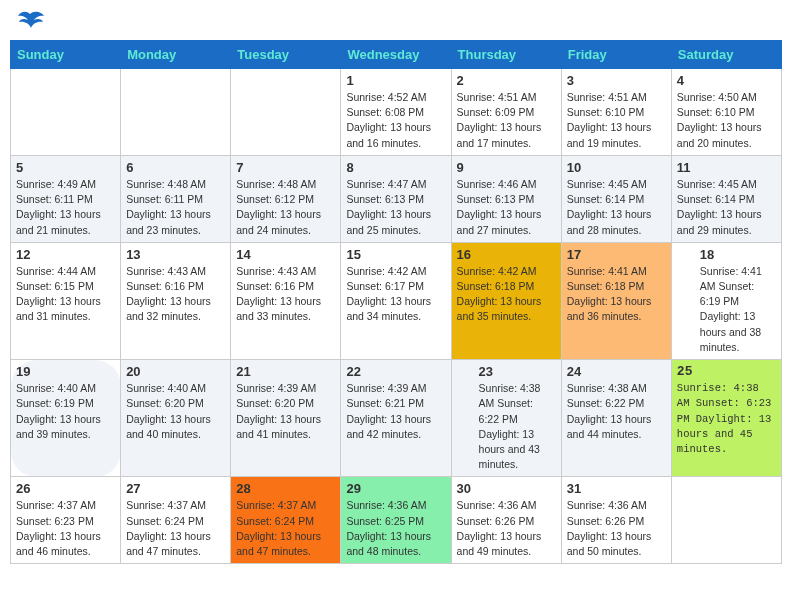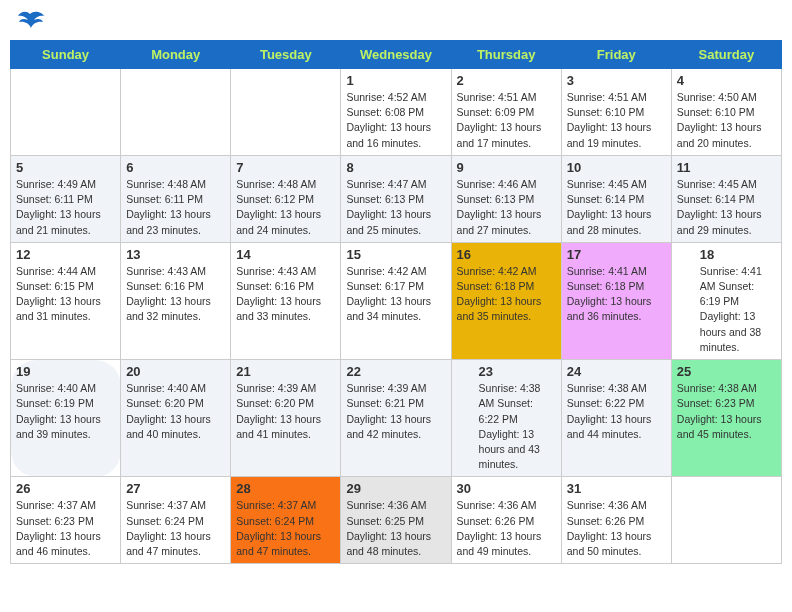--- a/index.html
+++ b/index.html
@@ -48,24 +48,24 @@
       font-size: 16px;
       color: #555;
     }
     .calendar {
       width: 100%;
       border-collapse: collapse;
       border: 1px solid #ccc;
     }
     .calendar th {
       background-color: #1a6cc4;
-      color: #bef264;
+      color: #5eead4;
       font-size: 13px;
       font-weight: bold;
-      text-align: center;
+      text-align: left;
       padding: 6px 6px;
       border: 1px solid #1a6cc4;
     }
     .calendar td {
       border: 1px solid #ccc;
       vertical-align: top;
       padding: 4px 5px;
       font-size: 10.5px;
       color: #333;
       background: #fff;
@@ -223,21 +223,21 @@
           <div class="day-info">Sunrise: 4:42 AM
 Sunset: 6:17 PM
 Daylight: 13 hours and 34 minutes.</div>
         </td>
         <td style="background: #eab308;">
           <span class="day-number">16</span>
           <div class="day-info">Sunrise: 4:42 AM
 Sunset: 6:18 PM
 Daylight: 13 hours and 35 minutes.</div>
         </td>
-        <td style="background: #f0abfc;">
+        <td style="background: #fdba74;">
           <span class="day-number">17</span>
           <div class="day-info">Sunrise: 4:41 AM
 Sunset: 6:18 PM
 Daylight: 13 hours and 36 minutes.</div>
         </td>
         <td style="background: rgb(255, 255, 255); padding-left: 28px;">
           <span class="day-number">18</span>
           <div class="day-info">Sunrise: 4:41 AM
 Sunset: 6:19 PM
 Daylight: 13 hours and 38 minutes.</div>
@@ -273,21 +273,21 @@
           <div class="day-info">Sunrise: 4:38 AM
 Sunset: 6:22 PM
 Daylight: 13 hours and 43 minutes.</div>
         </td>
         <td style="background: rgb(240, 244, 248);">
           <span class="day-number">24</span>
           <div class="day-info">Sunrise: 4:38 AM
 Sunset: 6:22 PM
 Daylight: 13 hours and 44 minutes.</div>
         </td>
-        <td style="background: #86efac;">
+        <td style="background: #bef264; font-family: Liberation Mono, monospace;">
           <span class="day-number">25</span>
           <div class="day-info">Sunrise: 4:38 AM
 Sunset: 6:23 PM
 Daylight: 13 hours and 45 minutes.</div>
         </td>
       </tr>
       <tr>
         <td style="background: rgb(255, 255, 255);">
           <span class="day-number">26</span>
           <div class="day-info">Sunrise: 4:37 AM
@@ -299,21 +299,21 @@
           <div class="day-info">Sunrise: 4:37 AM
 Sunset: 6:24 PM
 Daylight: 13 hours and 47 minutes.</div>
         </td>
         <td style="background: #f97316; margin-left: 25px;">
           <span class="day-number">28</span>
           <div class="day-info">Sunrise: 4:37 AM
 Sunset: 6:24 PM
 Daylight: 13 hours and 47 minutes.</div>
         </td>
-        <td style="background: #e5e5e5;">
+        <td style="background: #86efac;">
           <span class="day-number">29</span>
           <div class="day-info">Sunrise: 4:36 AM
 Sunset: 6:25 PM
 Daylight: 13 hours and 48 minutes.</div>
         </td>
         <td style="background: rgb(255, 255, 255);">
           <span class="day-number">30</span>
           <div class="day-info">Sunrise: 4:36 AM
 Sunset: 6:26 PM
 Daylight: 13 hours and 49 minutes.</div>

